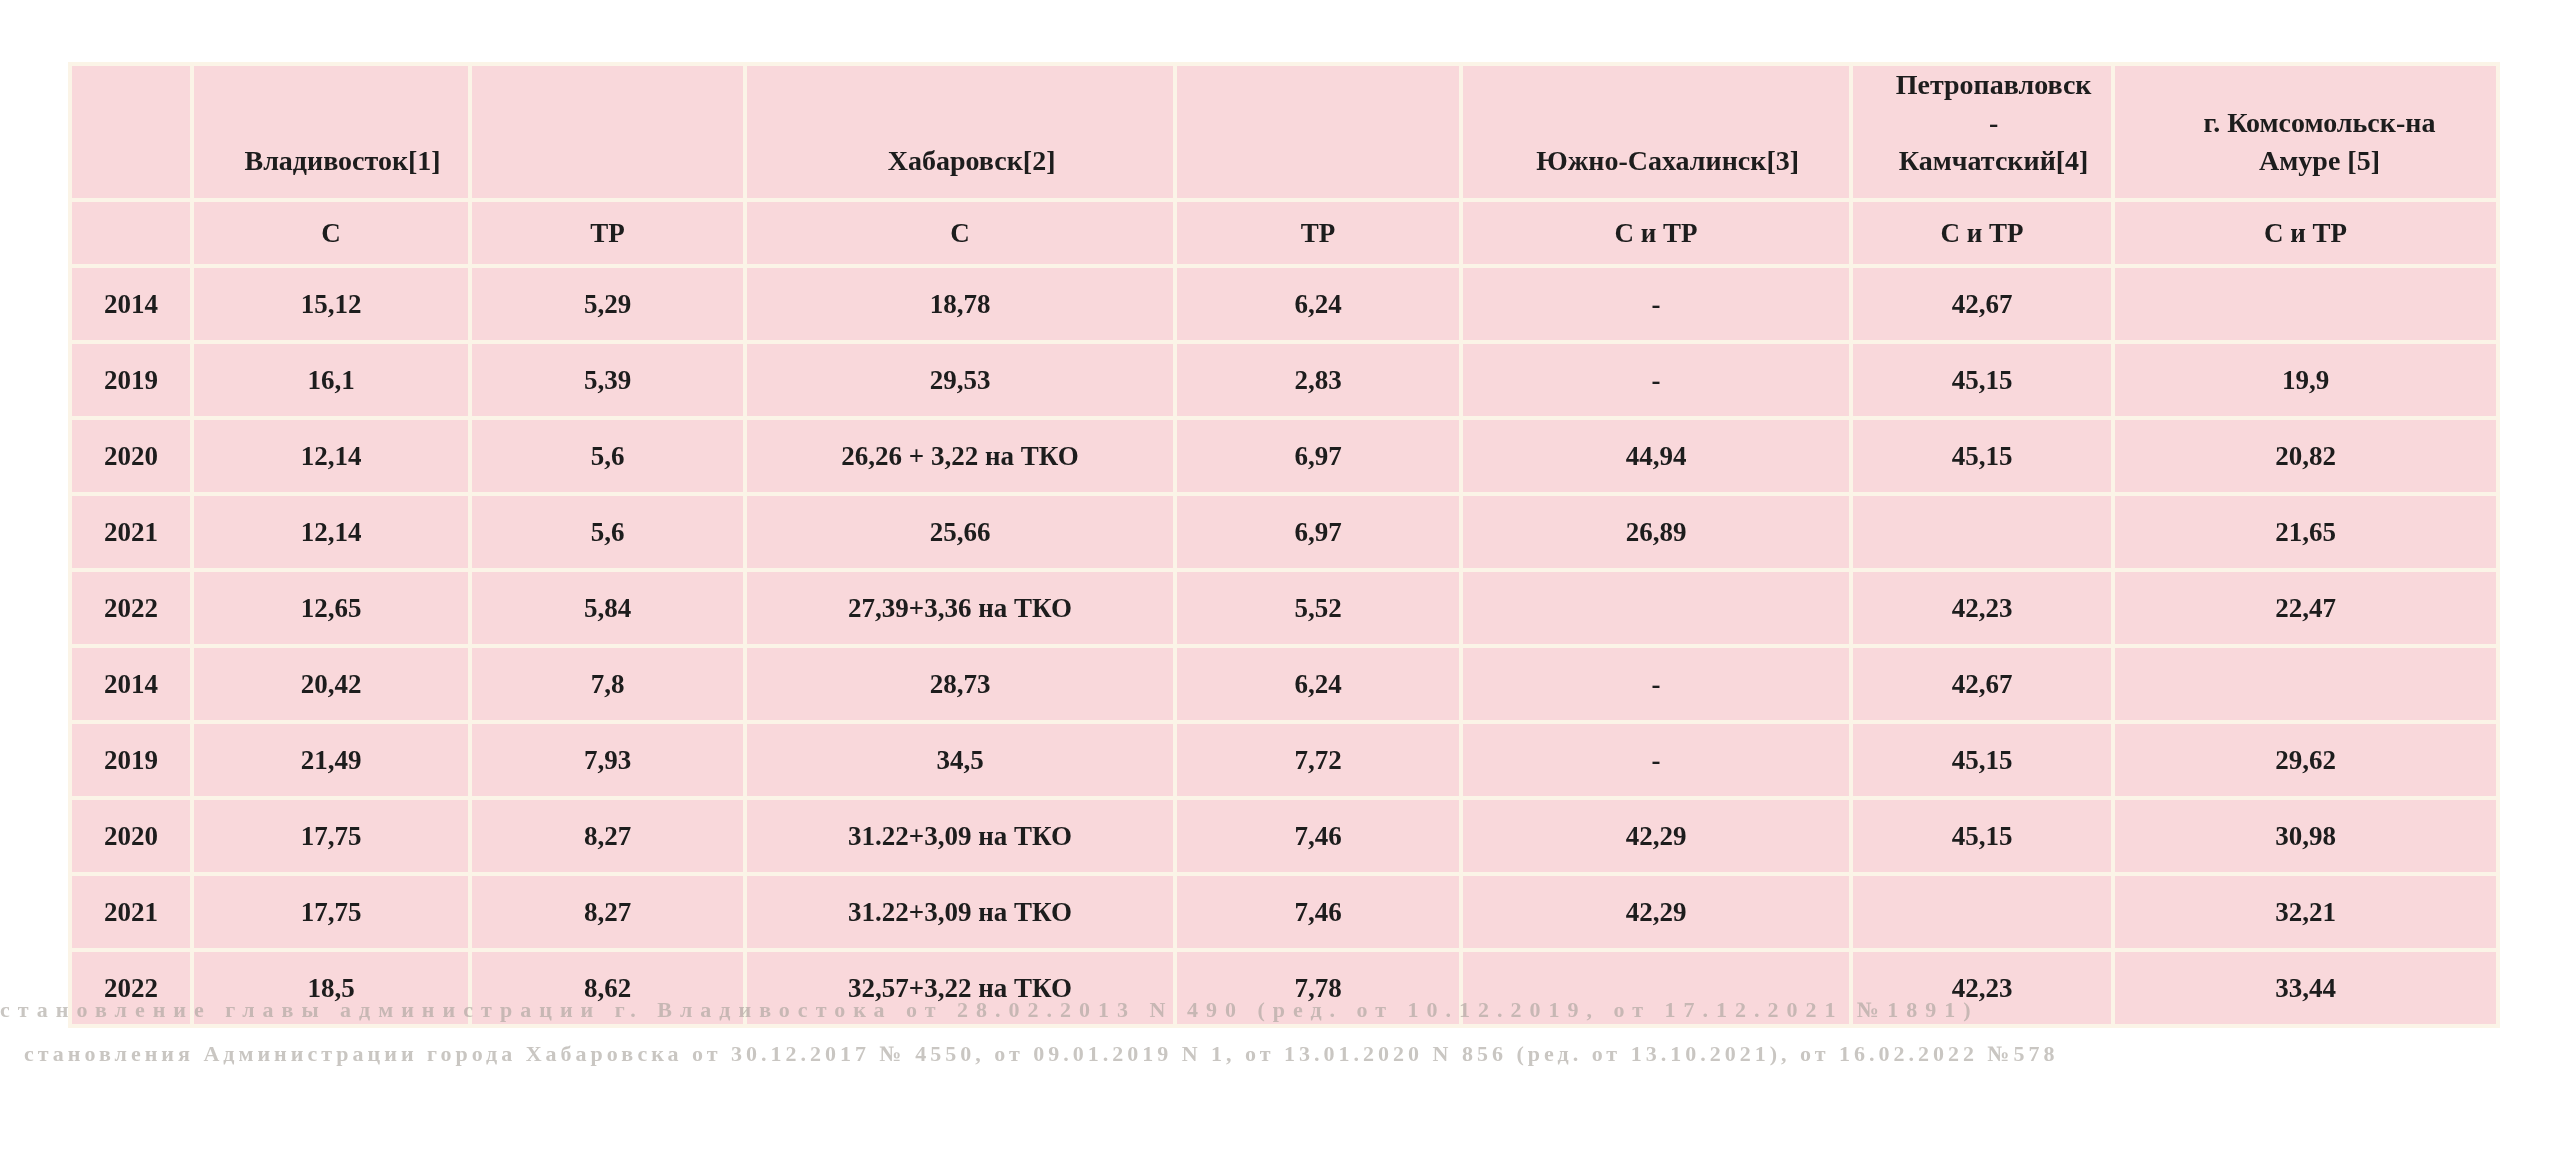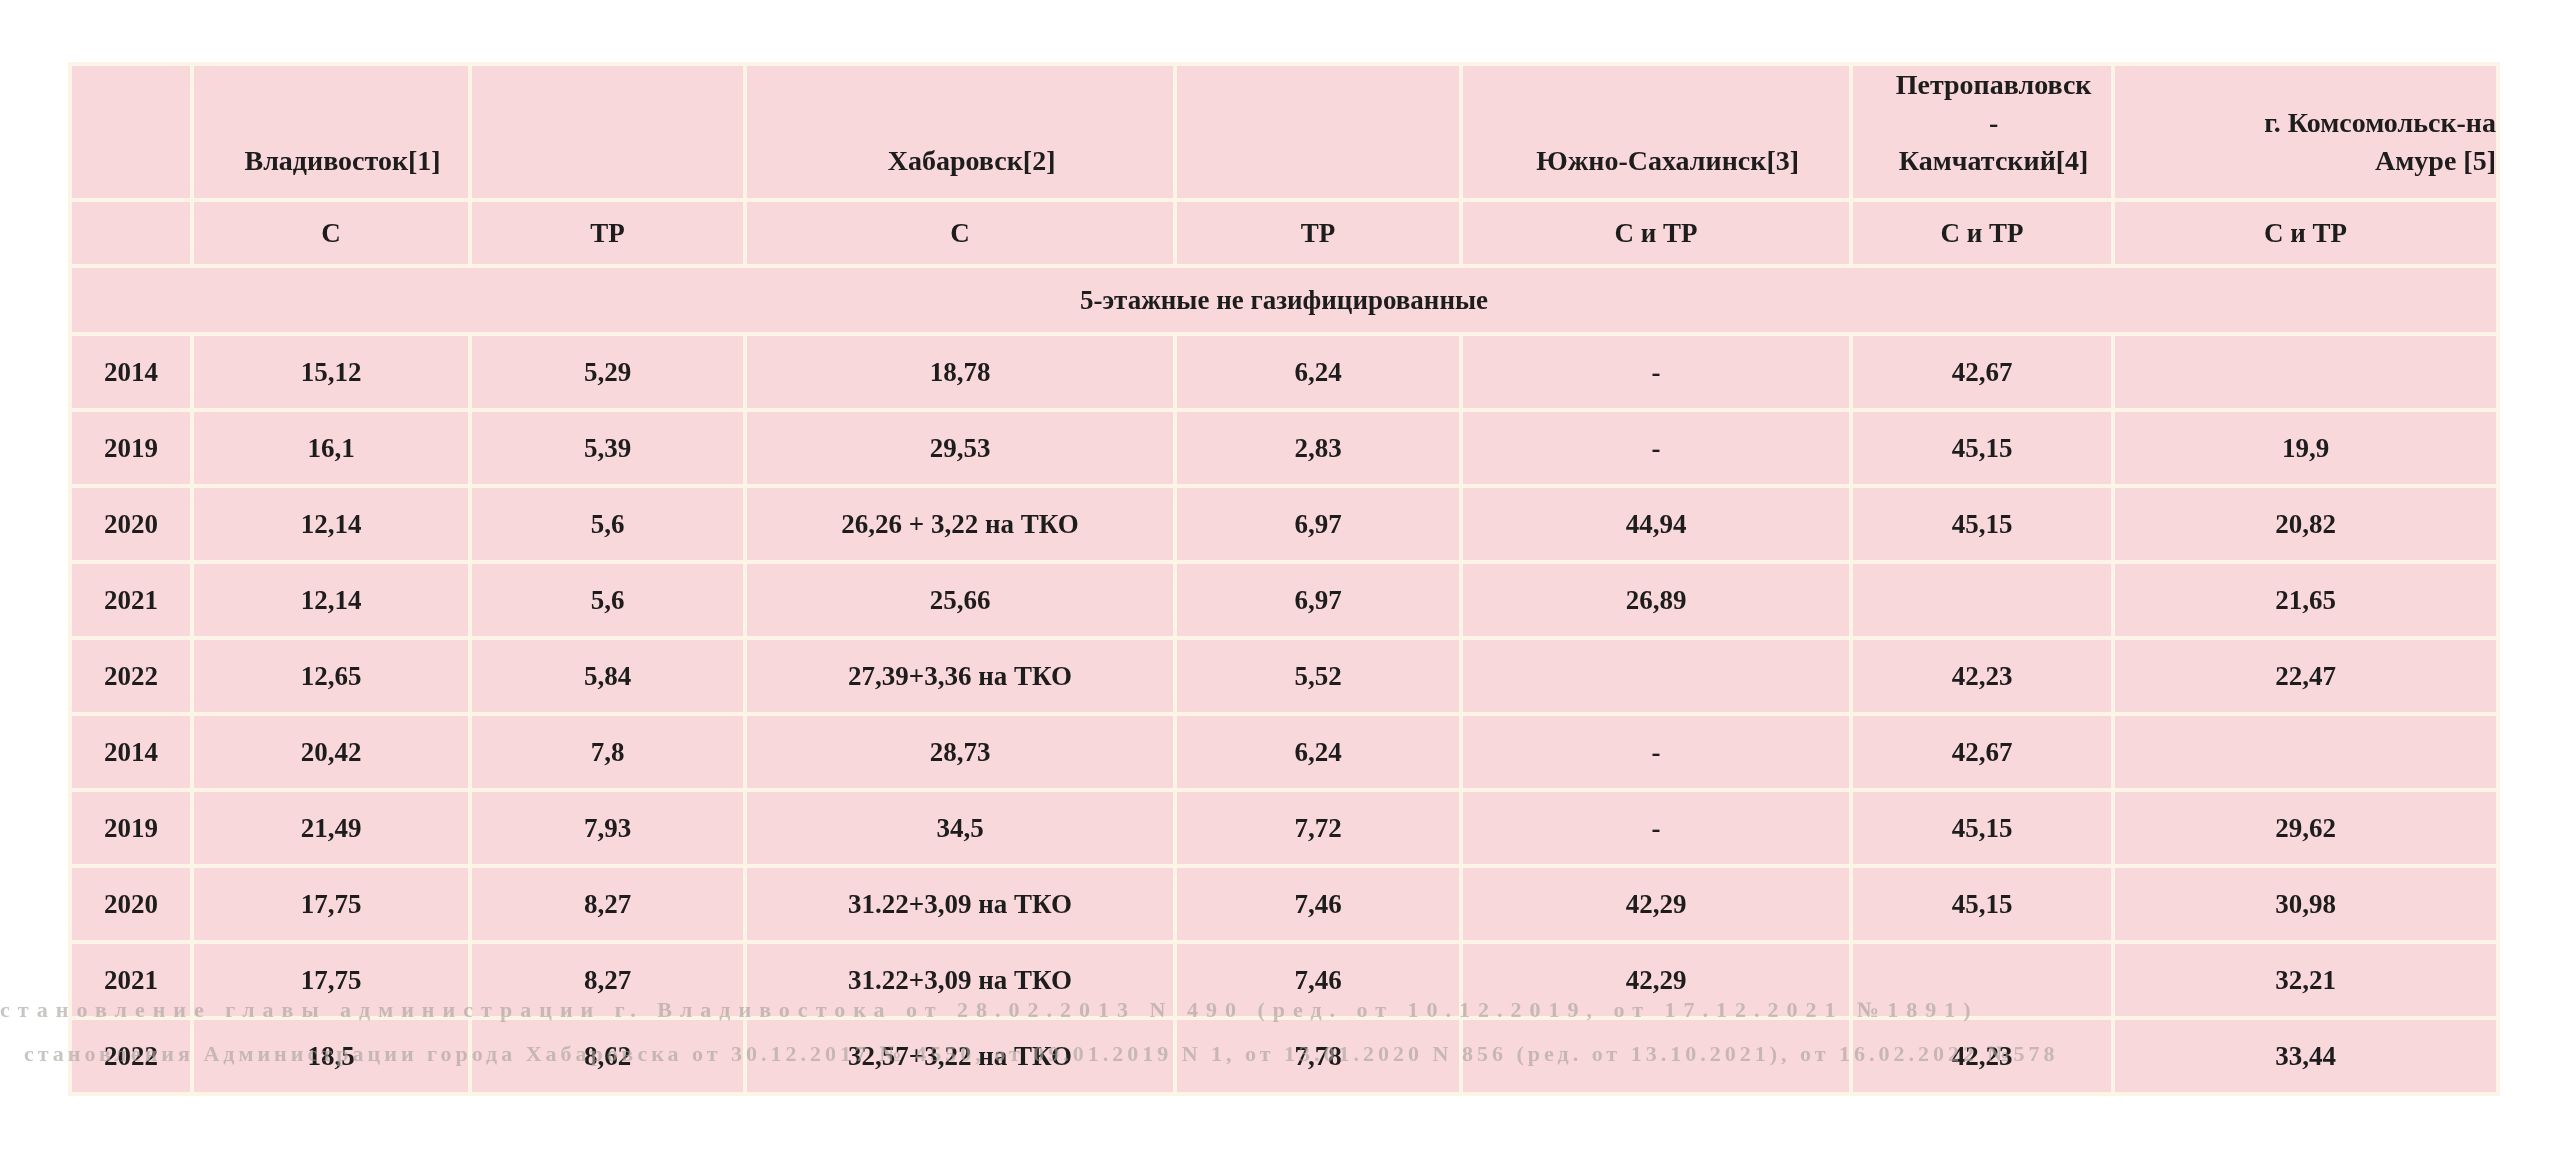--- a/index.html
+++ b/index.html
@@ -49,21 +49,20 @@
   }
   tr.r-city{height:128px;}
   tr.r-sub{height:62px;}
   tr.r-sec{height:64px;}
   tr.r-data{height:72px;}
   td.section-title{
     font-size:27px;
   }
   td.edge-clip{
     padding-right:0;
-    text-align:right;
   }
   .footnote{
     position:absolute;
     color:var(--faint);
     opacity:0.62;
     font-size:22px;
     font-weight:700;
     white-space:nowrap;
     overflow:hidden;
     width:2576px;
@@ -115,23 +114,20 @@
       <td></td>
       <td>С</td>
       <td>ТР</td>
       <td>С</td>
       <td>ТР</td>
       <td>С и ТР</td>
       <td>С и ТР</td>
       <td>С и ТР</td>
     </tr>
 
-    <tr class="r-sec">
-      <td class="section-title" colspan="8">5-этажные не газифицированные</td>
-    </tr>
 
     <tr class="r-data">
       <td>2014</td>
       <td>15,12</td>
       <td>5,29</td>
       <td>18,78</td>
       <td>6,24</td>
       <td>-</td>
       <td>42,67</td>
       <td></td>

